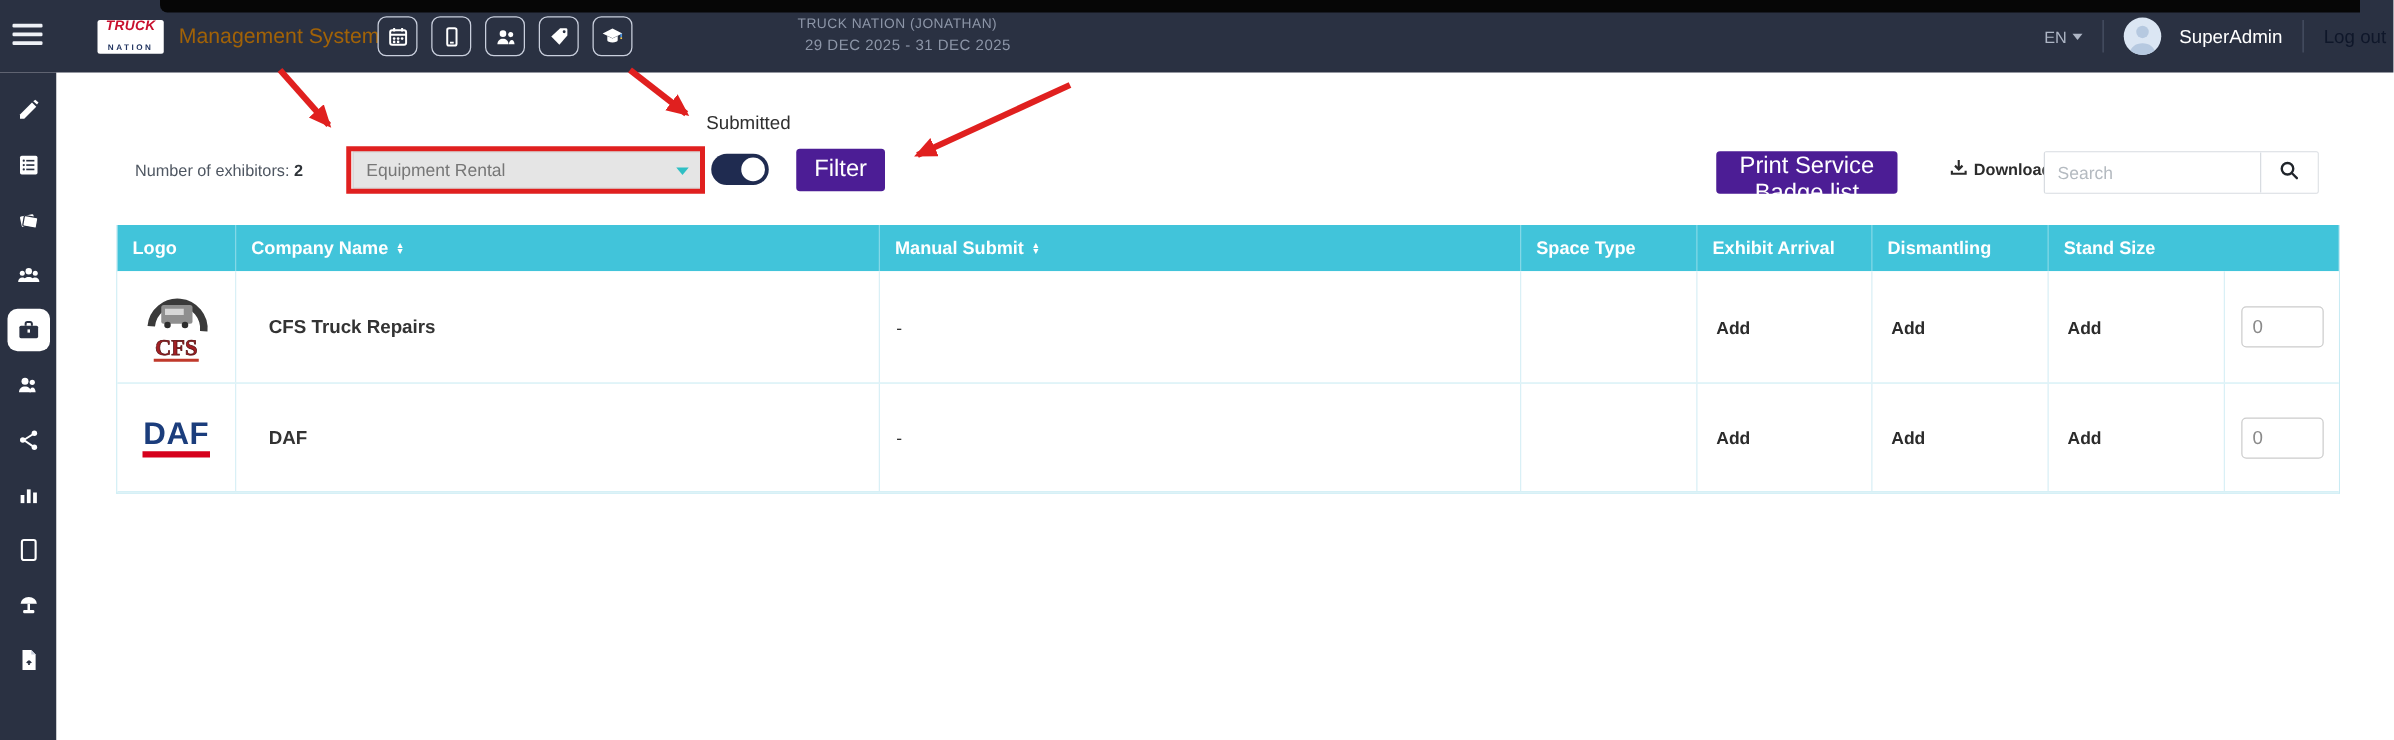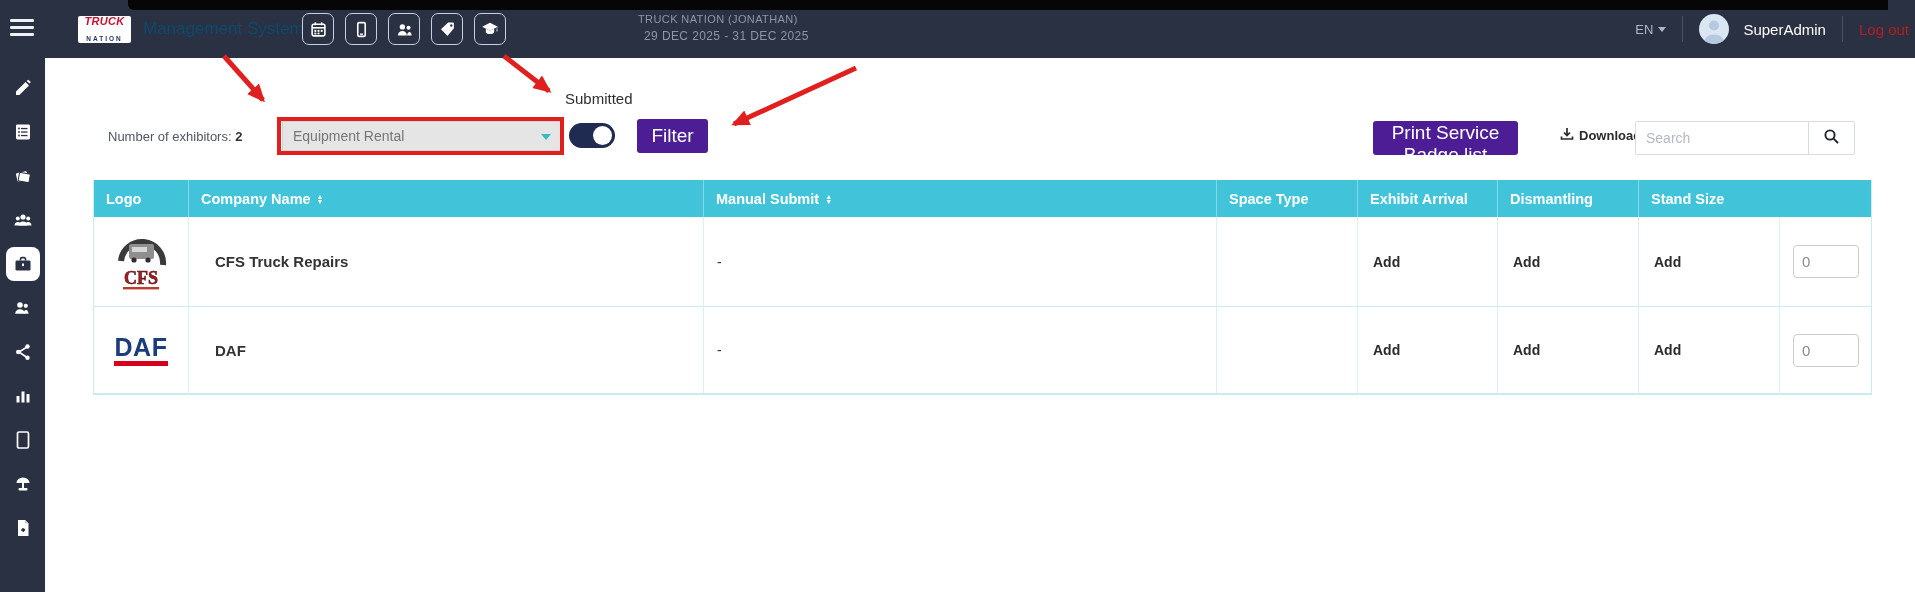--- a/index.html
+++ b/index.html
@@ -9,34 +9,34 @@
 
   
   .navbar{position:absolute;left:0;top:0;width:1915px;height:58px;background:#2a3142;z-index:5;}
   .topstrip{position:absolute;left:128px;top:0;width:1760px;height:10px;background:#060606;z-index:6;border-bottom-left-radius:6px;}
   .hamburger{position:absolute;left:10px;top:19px;width:26px;height:20px;cursor:pointer;z-index:7;}
   .hamburger span{display:block;width:24px;height:3px;background:#eef1f6;border-radius:1px;margin-bottom:4px;}
   .brand-logo{position:absolute;left:78px;top:16px;width:53px;height:27px;background:#fff;border-radius:2px;
               display:flex;flex-direction:column;align-items:center;justify-content:space-between;z-index:7;}
   .brand-logo .l1{font-size:11px;font-weight:900;font-style:italic;color:#c8102e;line-height:11px;letter-spacing:.3px;}
   .brand-logo .l2{font-size:6.5px;font-weight:bold;color:#20335f;letter-spacing:2px;line-height:8px;}
-  .brand-title{position:absolute;left:143px;top:0;height:56px;line-height:58px;color:#0c4a6e;font-size:17px;font-weight:500;z-index:7;}
+  .brand-title{position:absolute;left:143px;top:0;height:56px;line-height:58px;color:#a16207;font-size:17px;font-weight:500;z-index:7;}
   .nav-iconbtns{position:absolute;left:302px;top:13px;display:flex;gap:11px;z-index:7;}
   .nav-iconbtn{width:32px;height:32px;border:1px solid #c9cfdd;border-radius:7px;display:flex;align-items:center;justify-content:center;cursor:pointer;}
   .nav-iconbtn svg{display:block;}
   .event-info{position:absolute;left:638px;top:13px;color:#8d96a8;z-index:7;}
   .event-info .e1{font-size:11px;letter-spacing:.4px;}
   .event-info .e2{font-size:12px;margin-top:4px;padding-left:6px;letter-spacing:.4px;}
   .nav-right{position:absolute;right:6px;top:0;height:58px;display:flex;align-items:center;z-index:7;}
   .lang{color:#aeb6c5;font-size:13px;display:flex;align-items:center;gap:5px;cursor:pointer;}
   .chev{width:0;height:0;border-left:4px solid transparent;border-right:4px solid transparent;border-top:5px solid #aeb6c5;display:inline-block;}
   .nav-div{width:1px;height:26px;background:#4a5366;margin:0 16px;}
   .avatar{width:30px;height:30px;border-radius:50%;background:#dbe6f3;display:flex;align-items:flex-end;justify-content:center;overflow:hidden;margin-right:14px;cursor:pointer;}
   .nav-user{color:#fff;font-size:15px;cursor:pointer;}
-  .nav-logout{color:#b91c1c;font-size:15px;cursor:pointer;}
+  .nav-logout{color:#0f172a;font-size:15px;cursor:pointer;}
 
   
   .sidebar{position:absolute;left:0;top:58px;width:45px;height:534px;background:#2a3142;z-index:4;
            display:flex;flex-direction:column;align-items:center;padding-top:8px;}
   .side-item{width:20px;height:20px;margin:12px 0;display:flex;align-items:center;justify-content:center;cursor:pointer;}
   .side-item svg{display:block;}
   .side-item.active{width:34px;height:34px;margin:5px 0;background:#fff;border-radius:8px;}
 
   
   .count-label{position:absolute;left:108px;top:129px;font-size:13px;color:#4f5762;}

